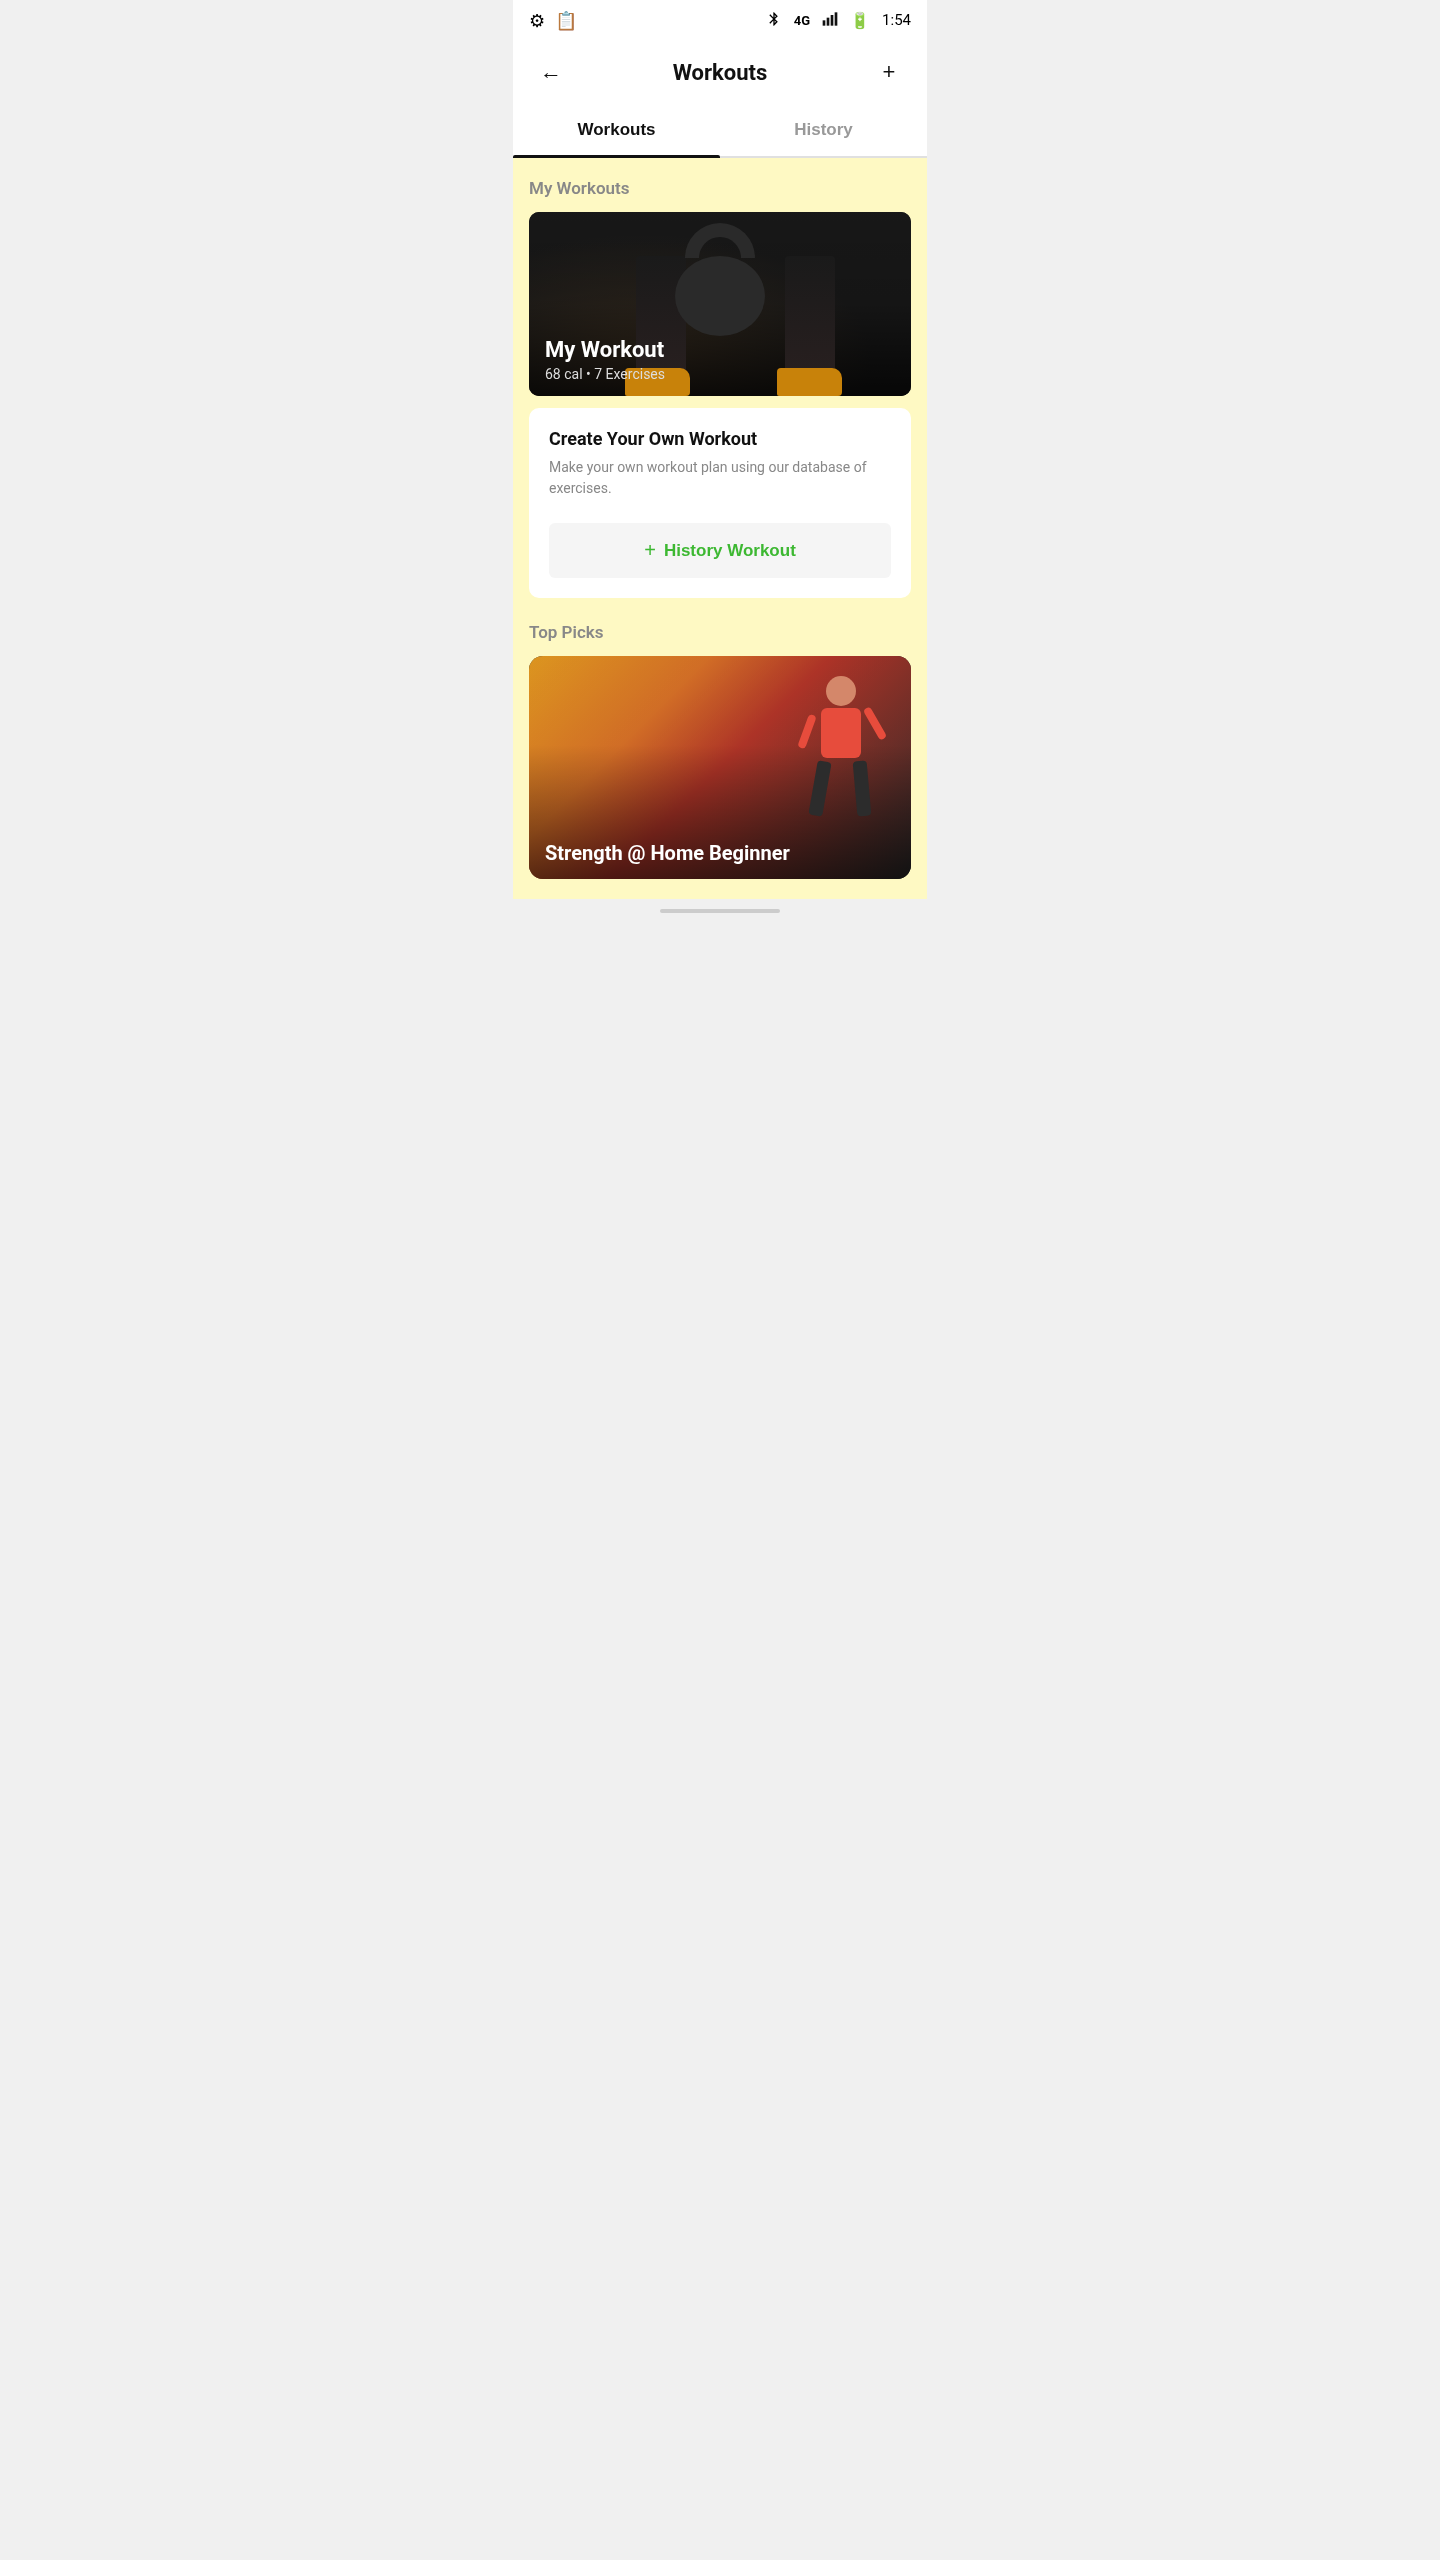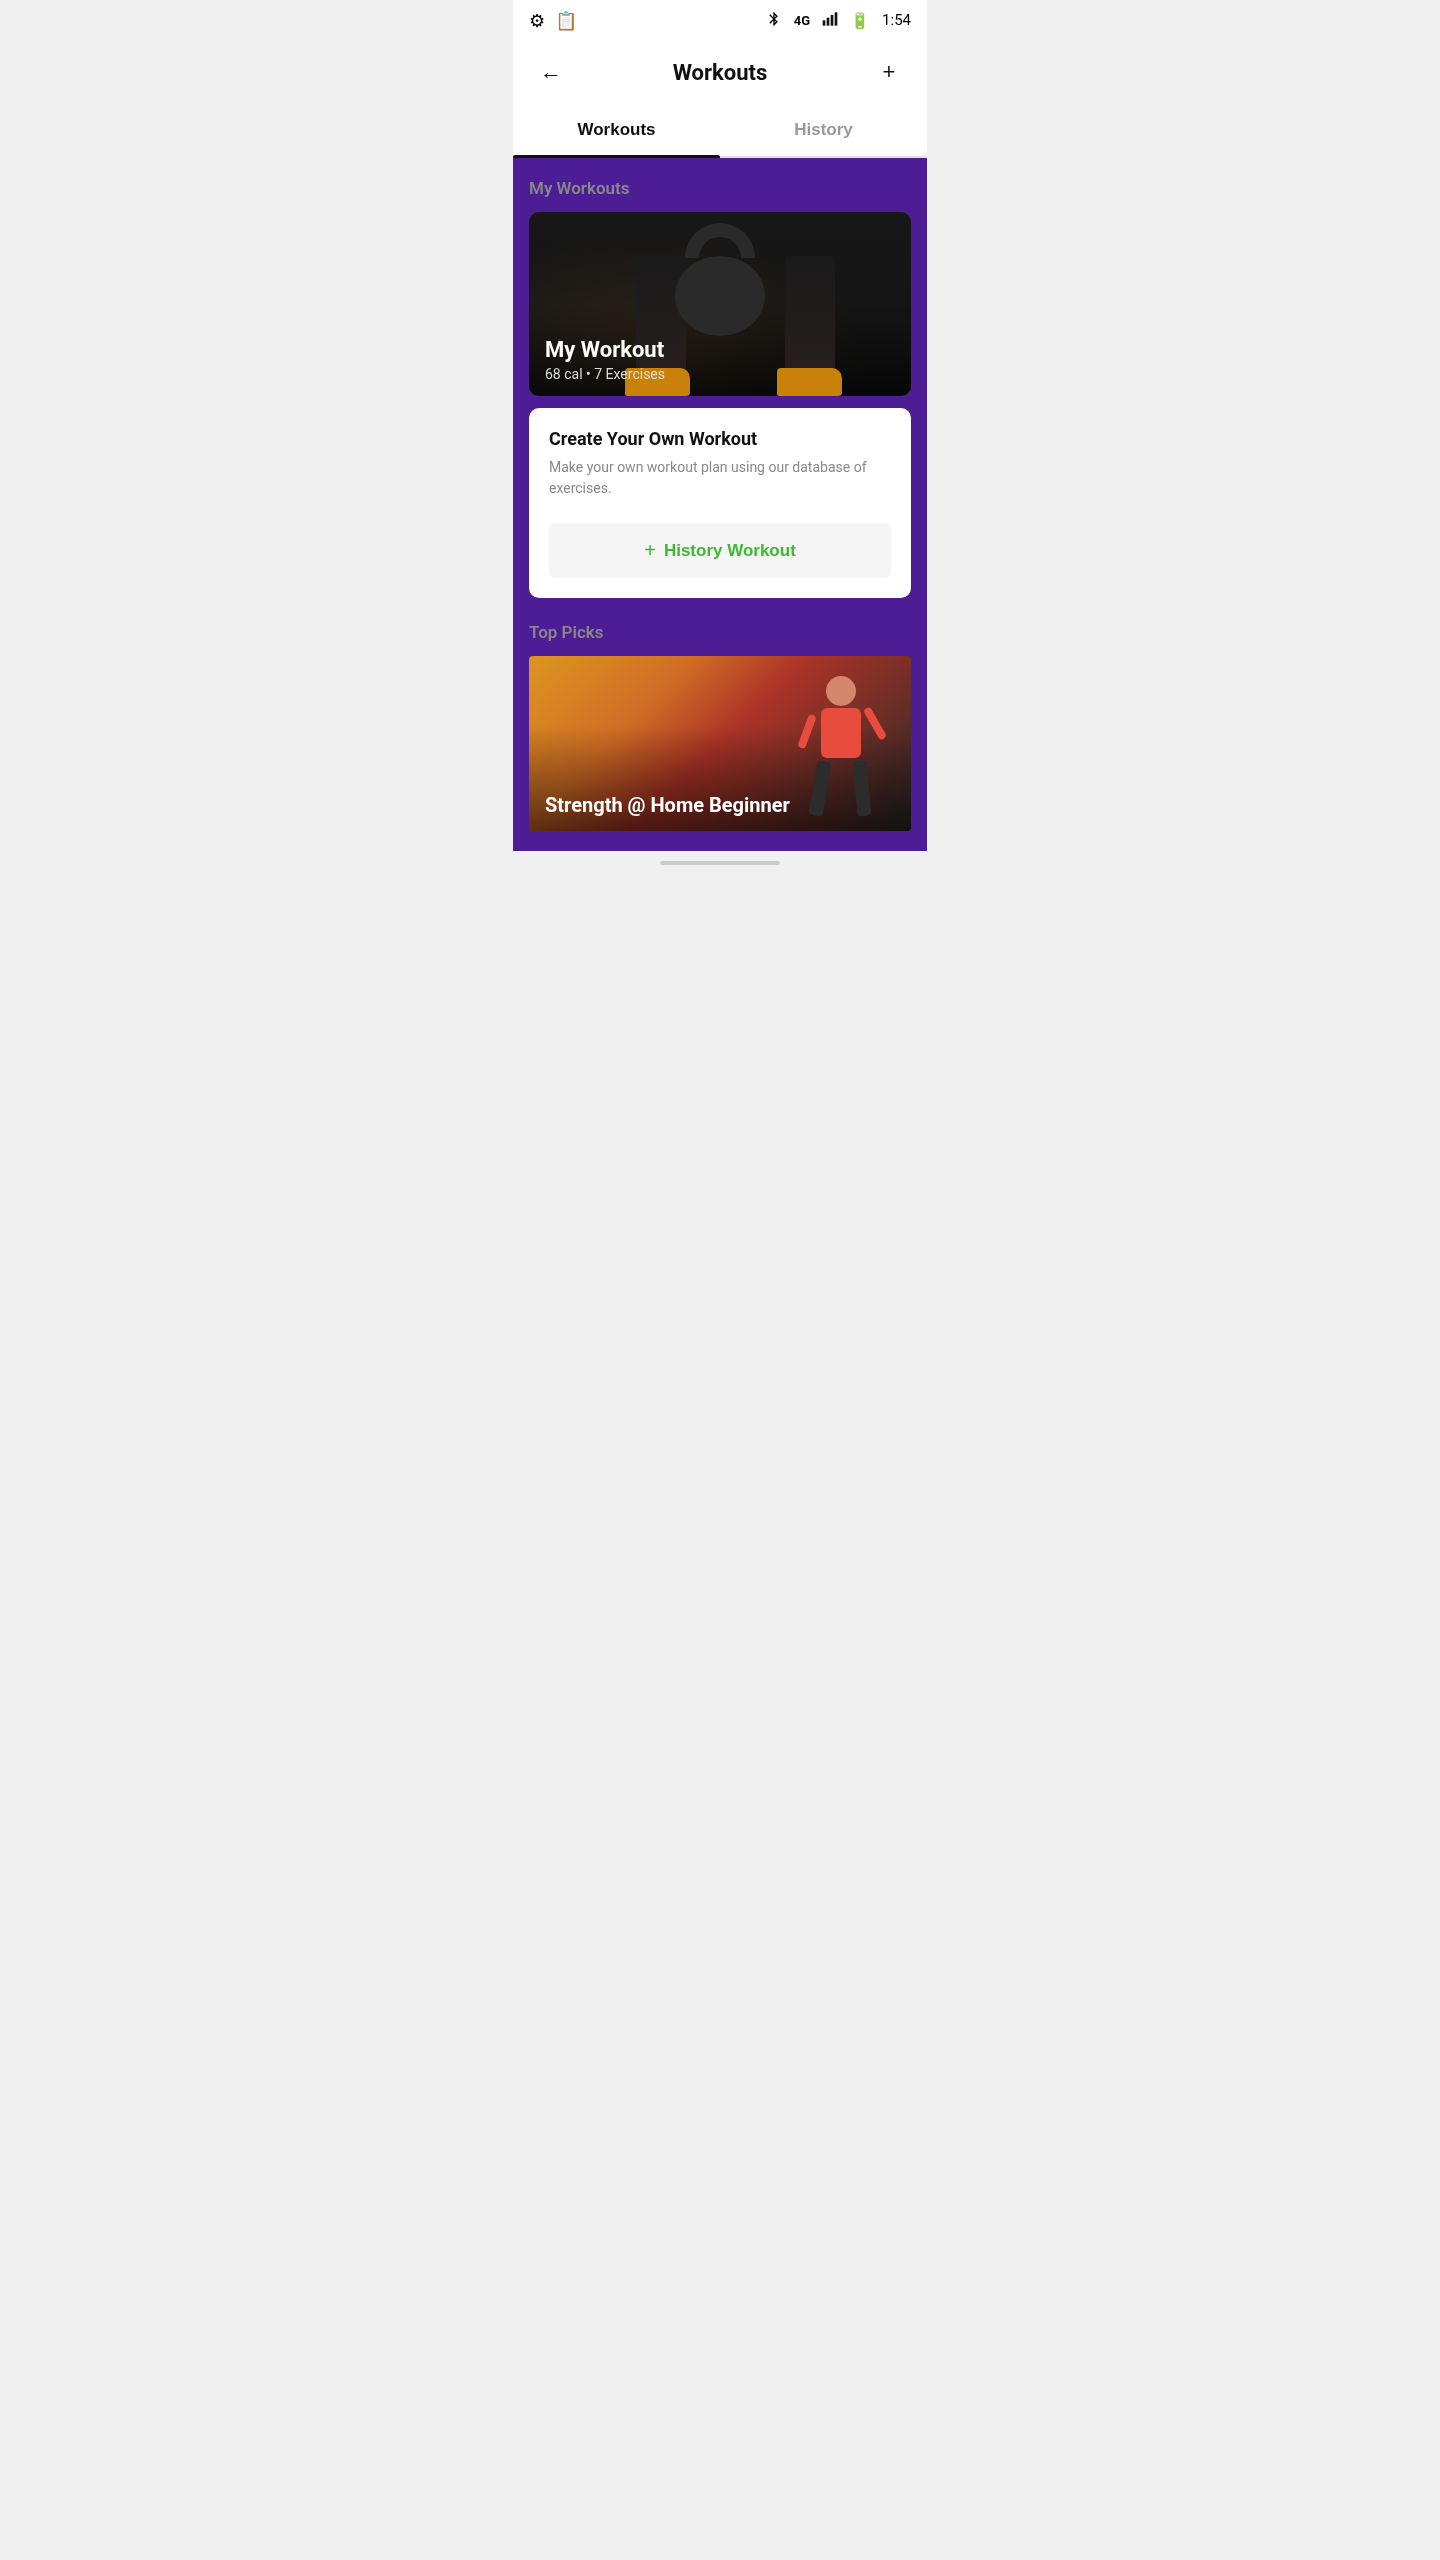--- a/index.html
+++ b/index.html
@@ -95,21 +95,21 @@
       bottom: -2px;
       left: 0;
       right: 0;
       height: 3px;
       background: #111;
       border-radius: 2px 2px 0 0;
     }
 
     
     .content {
-      background: #4c1d95;
+      background: #fef9c3;
       padding: 20px 16px;
     }
 
     
     .section-label {
       font-size: 17px;
       font-weight: 600;
       color: #888;
       margin-bottom: 14px;
     }
@@ -240,24 +240,24 @@
       width: 100%;
       padding: 16px;
       font-size: 17px;
       font-weight: 600;
       color: #3db832;
       cursor: pointer;
     }
 
     
     .top-picks-card {
-      border-radius: 4px;
+      border-radius: 14px;
       overflow: hidden;
       position: relative;
-      height: 175px;
+      height: 223px;
       cursor: pointer;
       background: #222;
     }
     .top-picks-bg {
       width: 100%;
       height: 100%;
       position: absolute;
       top: 0; left: 0;
       background: 
         linear-gradient(to top, rgba(0,0,0,0.6) 0%, rgba(0,0,0,0.1) 60%),

